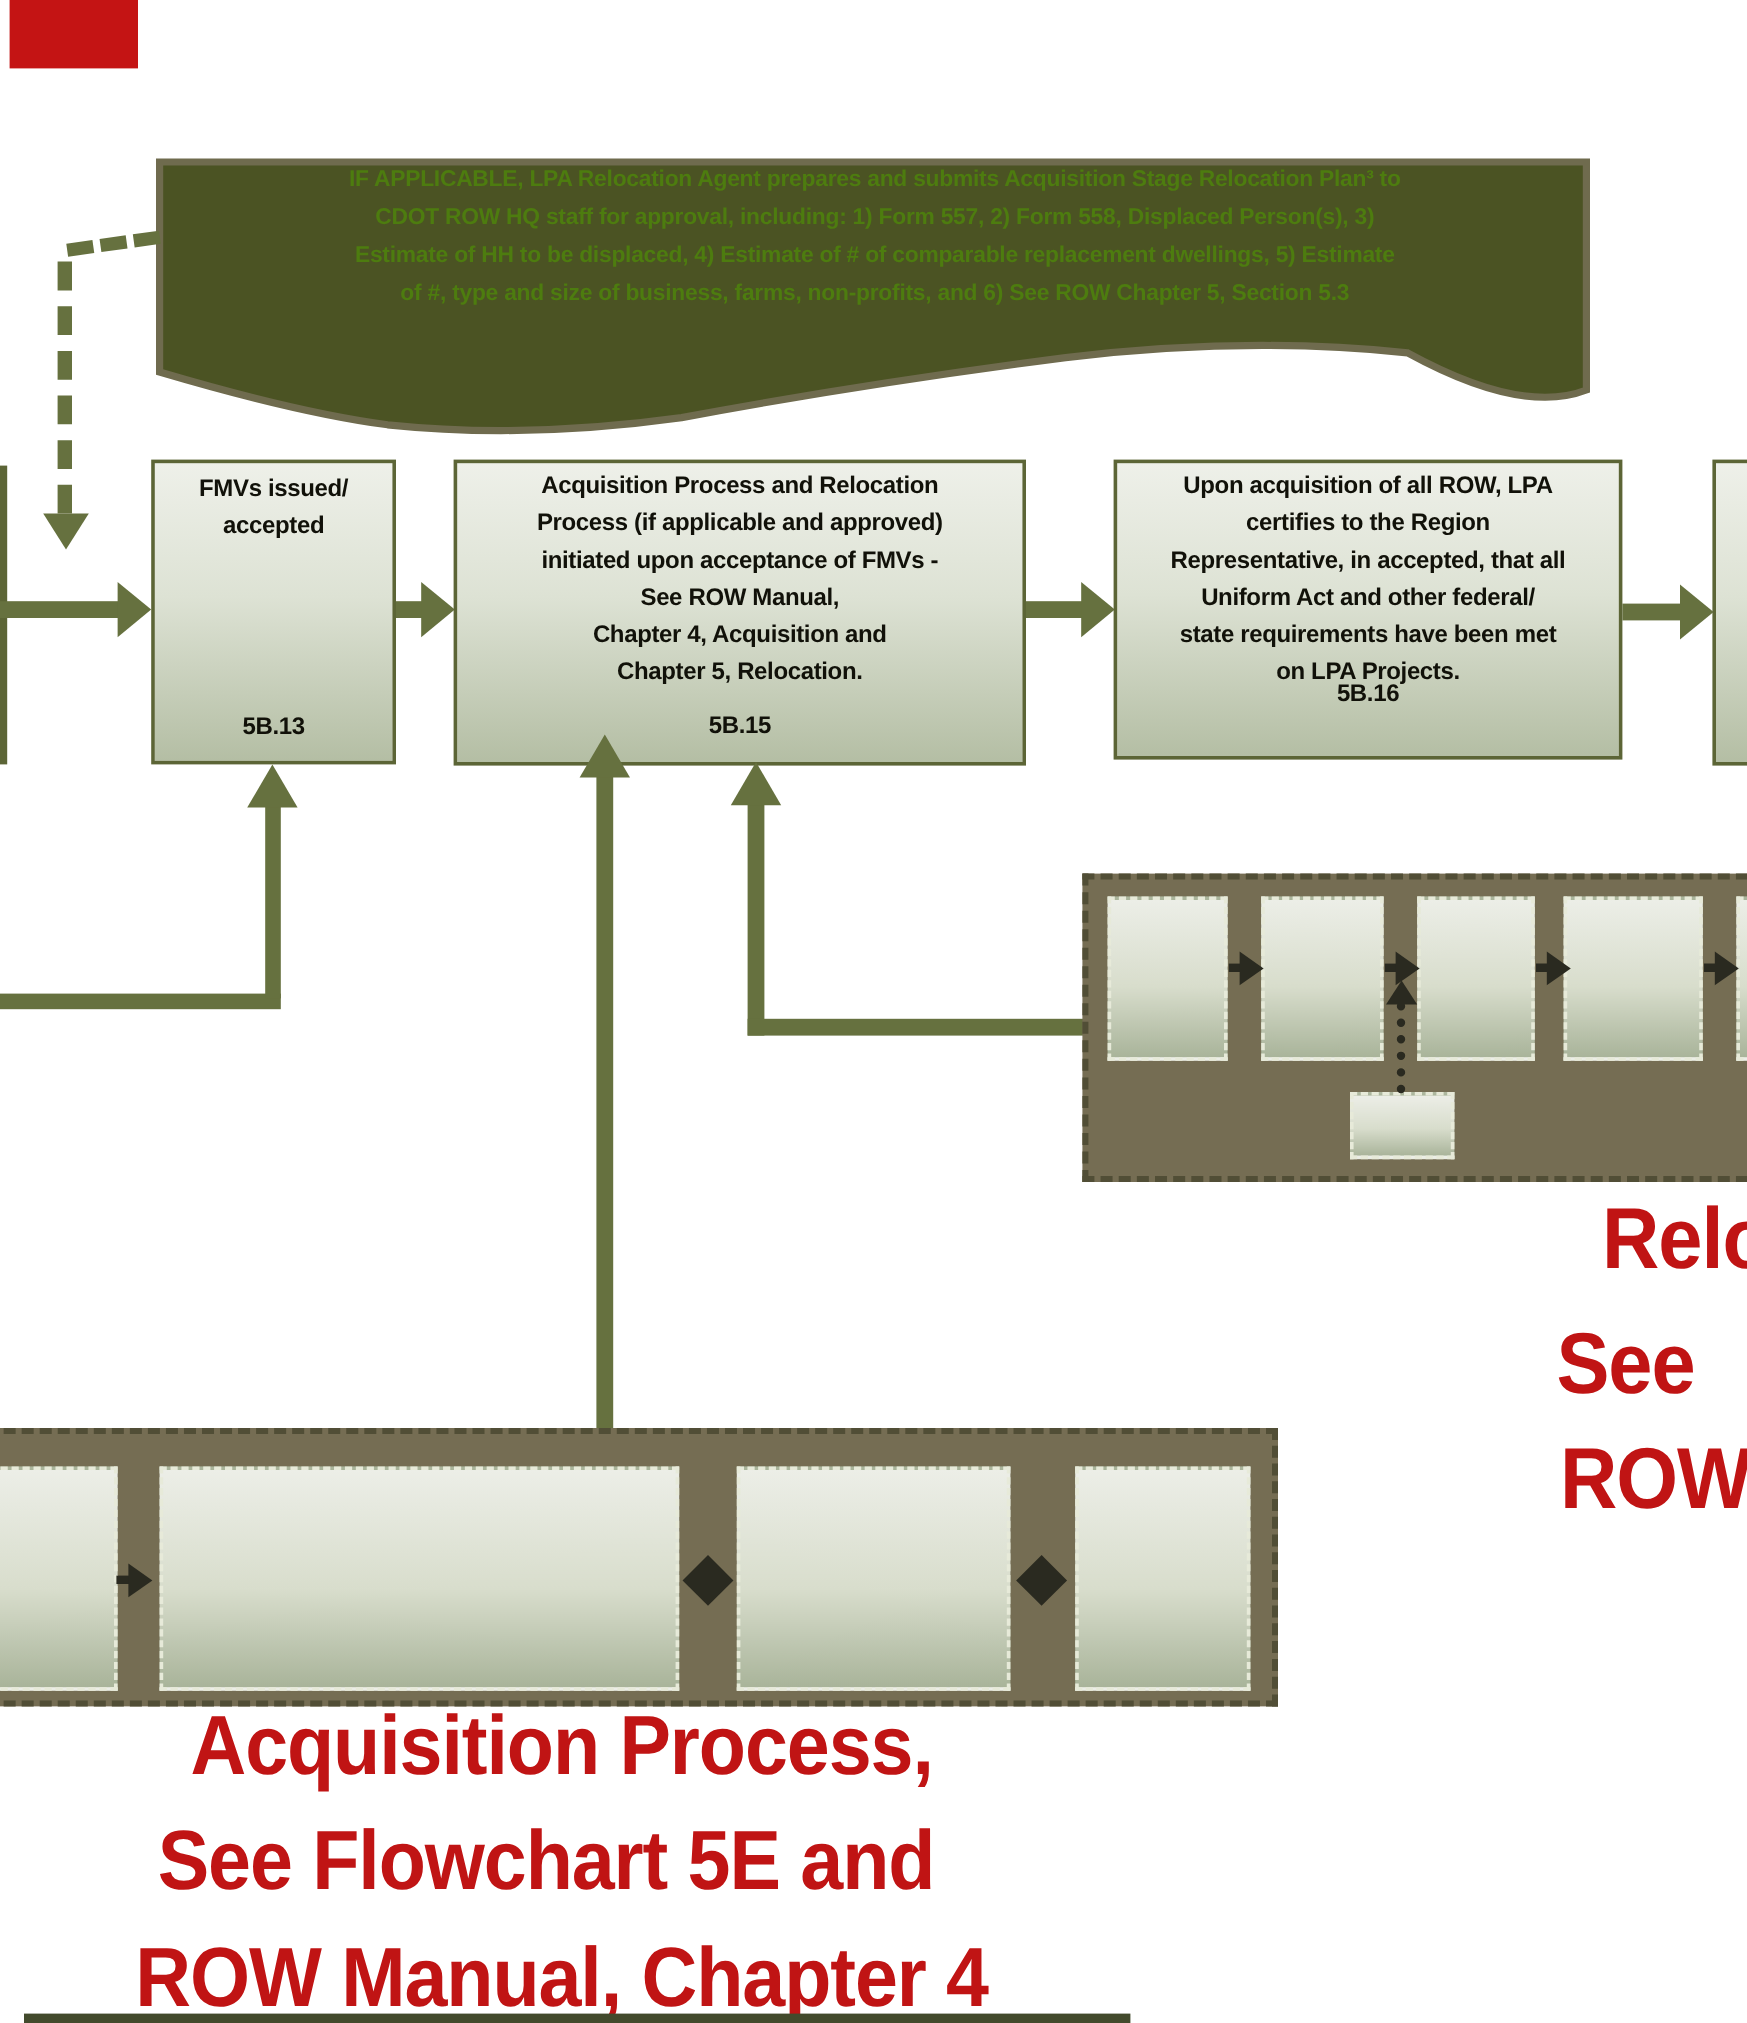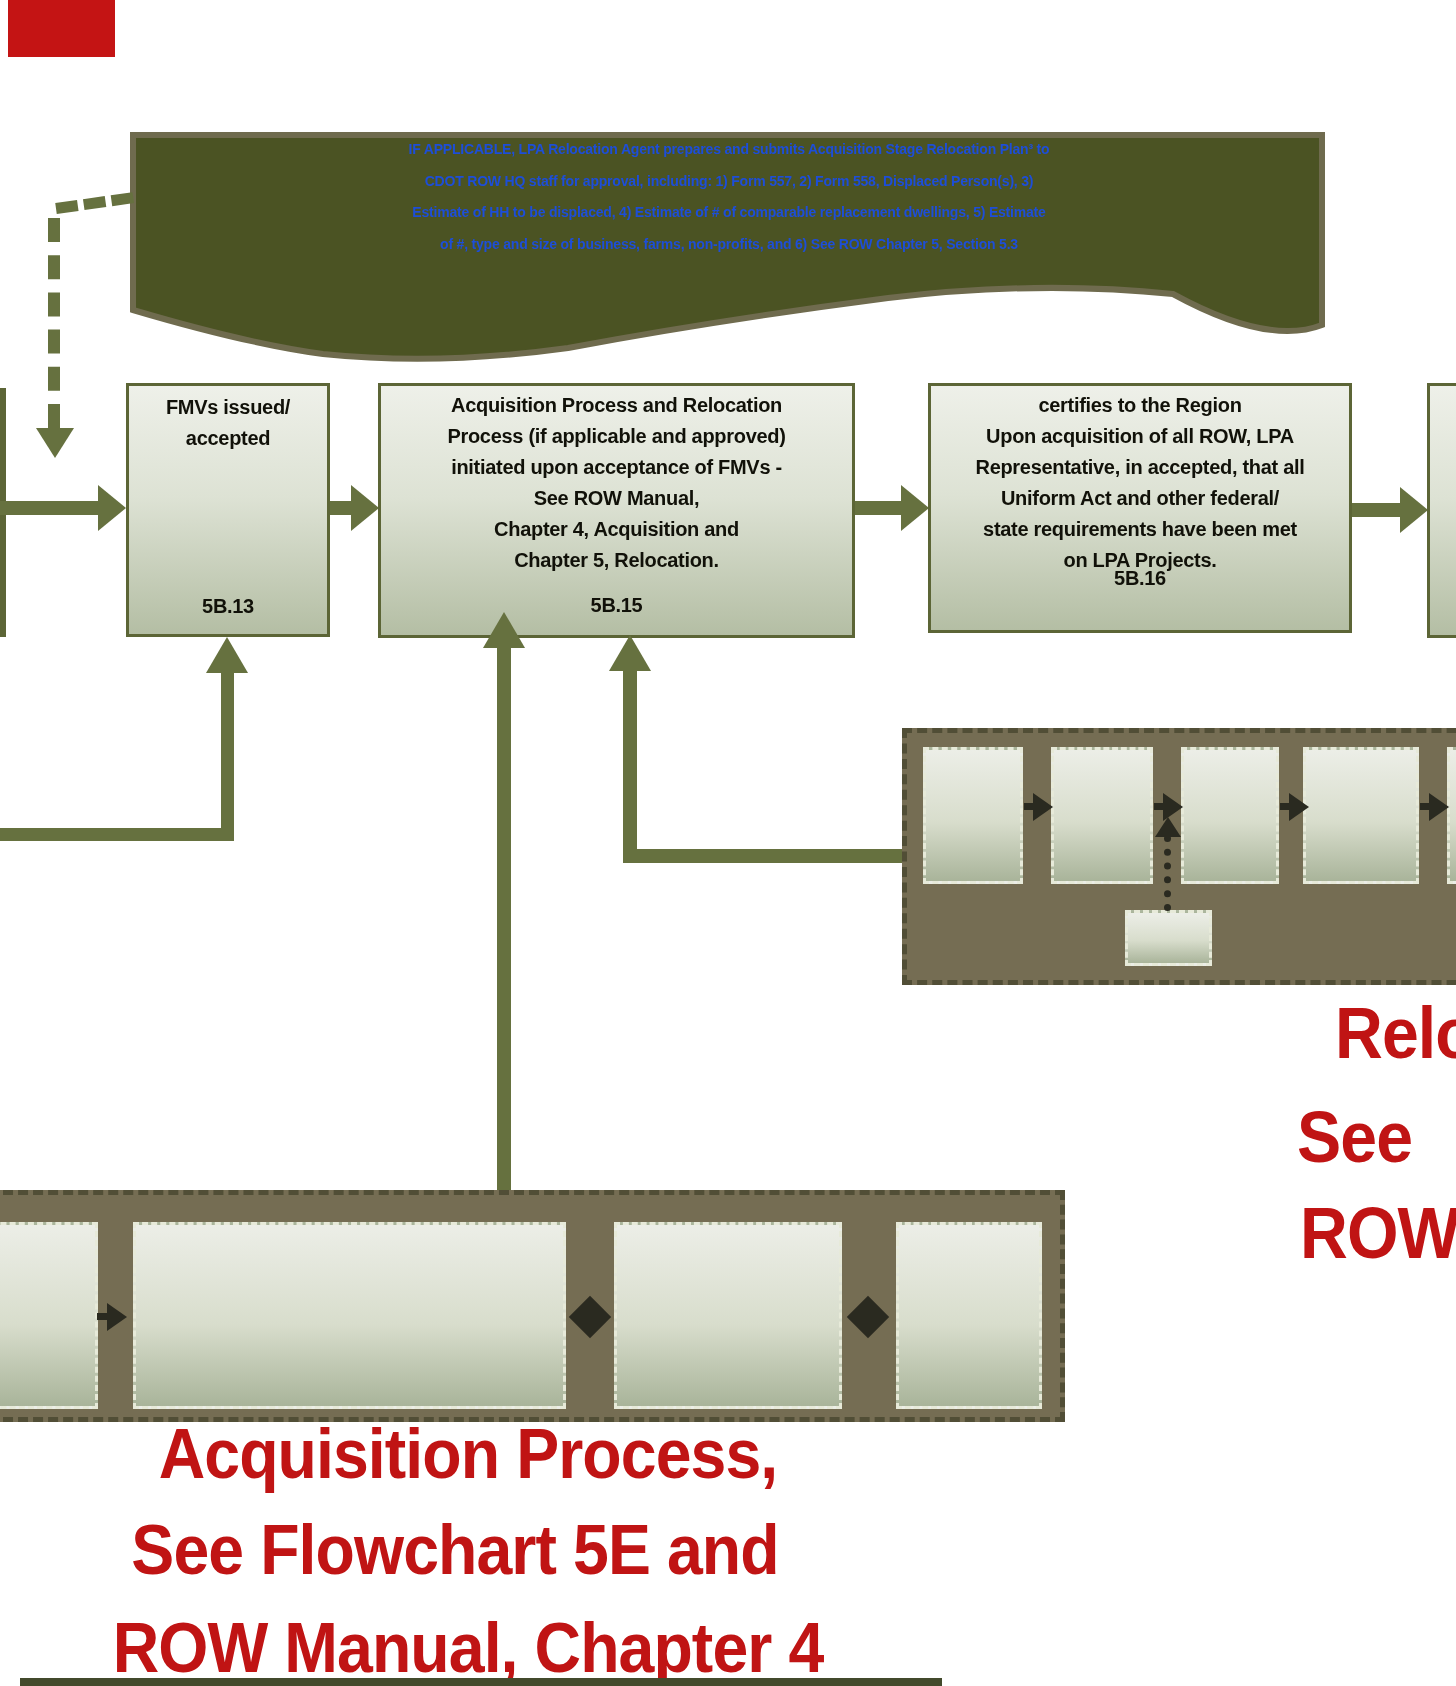--- a/index.html
+++ b/index.html
@@ -5,21 +5,21 @@
   html,body{margin:0;padding:0;}
   body{
     width:1456px;height:1686px;position:relative;overflow:hidden;
     background:#ffffff;font-family:"Liberation Sans",sans-serif;
   }
   .abs{position:absolute;}
   
   #banner-svg{position:absolute;left:118px;top:118px;width:1220px;height:252px;}
   .banner-text{
     position:absolute;left:150px;top:134px;width:1158px;
-    color:#1d4ed8;font-weight:bold;font-size:14px;line-height:31.5px;
+    color:#4d7c0f;font-weight:bold;font-size:19px;line-height:31.5px;
     text-align:center;letter-spacing:-0.2px;
   }
   
   .dash-diag{position:absolute;left:56px;top:203px;width:78px;height:0;
     border-top:11px dashed #66713f;transform:rotate(-8deg);transform-origin:left center;}
   .dash-vert{position:absolute;left:48px;top:218px;width:0;height:210px;
     border-left:12px dashed #66713f;}
   .dash-head{position:absolute;left:36px;top:428px;width:0;height:0;
     border-left:19px solid transparent;border-right:19px solid transparent;
     border-top:30px solid #66713f;}
@@ -112,22 +112,22 @@
     <span class="frag-letter">Chapter 5, Relocation.</span>
   </span>
   <span class="code" style="bottom:14px;">5B.15</span>
 </div>
 
 <div class="oshaft" style="left:855px;top:501px;width:47px;height:14px;"></div>
 <div class="ohead-r" style="left:901px;top:485px;"></div>
 
 <div class="pbox" style="left:928px;top:383px;width:424px;height:250px;">
   <span class="lines" style="padding-top:4px;">
+    <span class="frag-letter">Upon acquisition of all ROW, LPA</span>
     <span class="frag-letter">certifies to the Region</span>
-    <span class="frag-letter">Upon acquisition of all ROW, LPA</span>
     <span class="frag-letter">Representative, in accepted, that all</span>
     <span class="frag-letter">Uniform Act and other federal/</span>
     <span class="frag-letter">state requirements have been met</span>
     <span class="frag-letter">on LPA Projects.</span>
   </span>
   <span class="code" style="bottom:36px;">5B.16</span>
 </div>
 
 <div class="oshaft" style="left:1352px;top:503px;width:49px;height:14px;"></div>
 <div class="ohead-r" style="left:1400px;top:487px;"></div>

